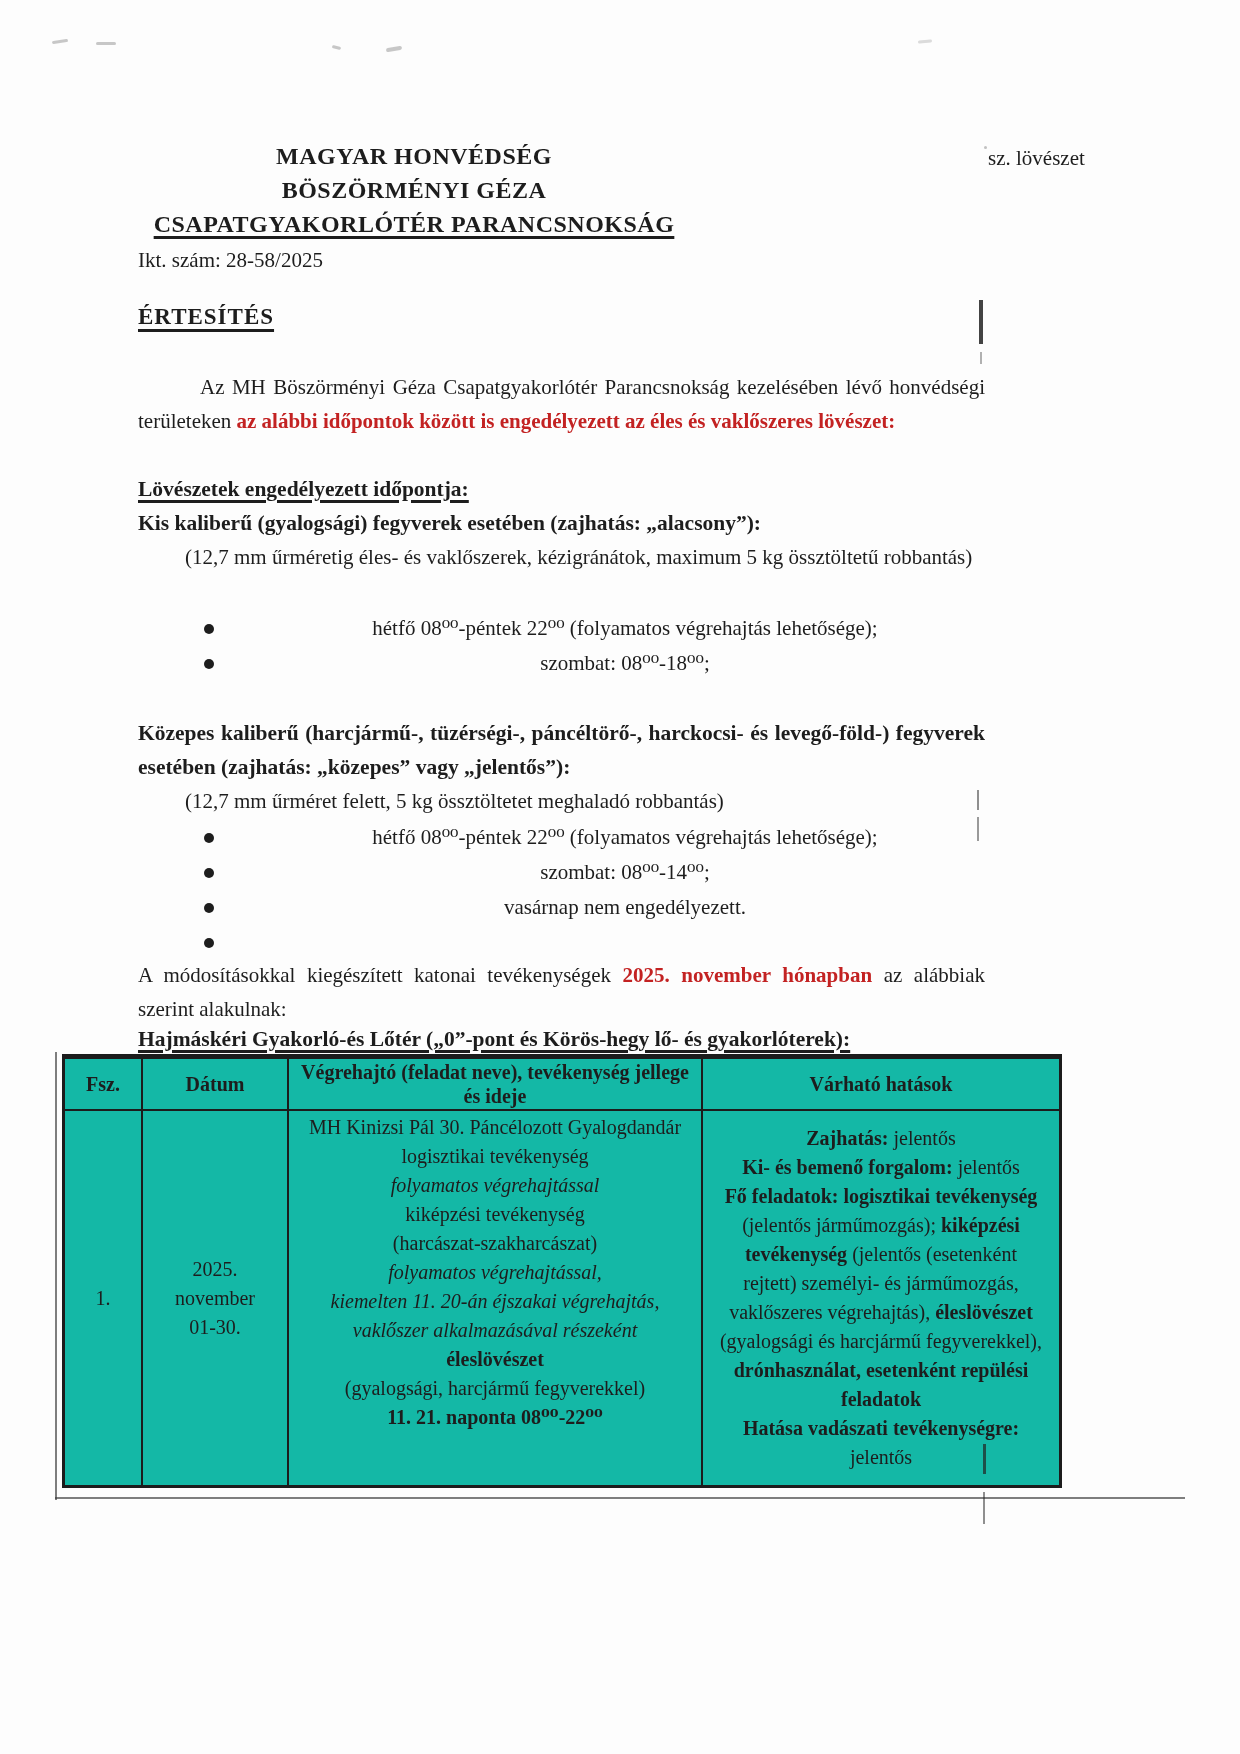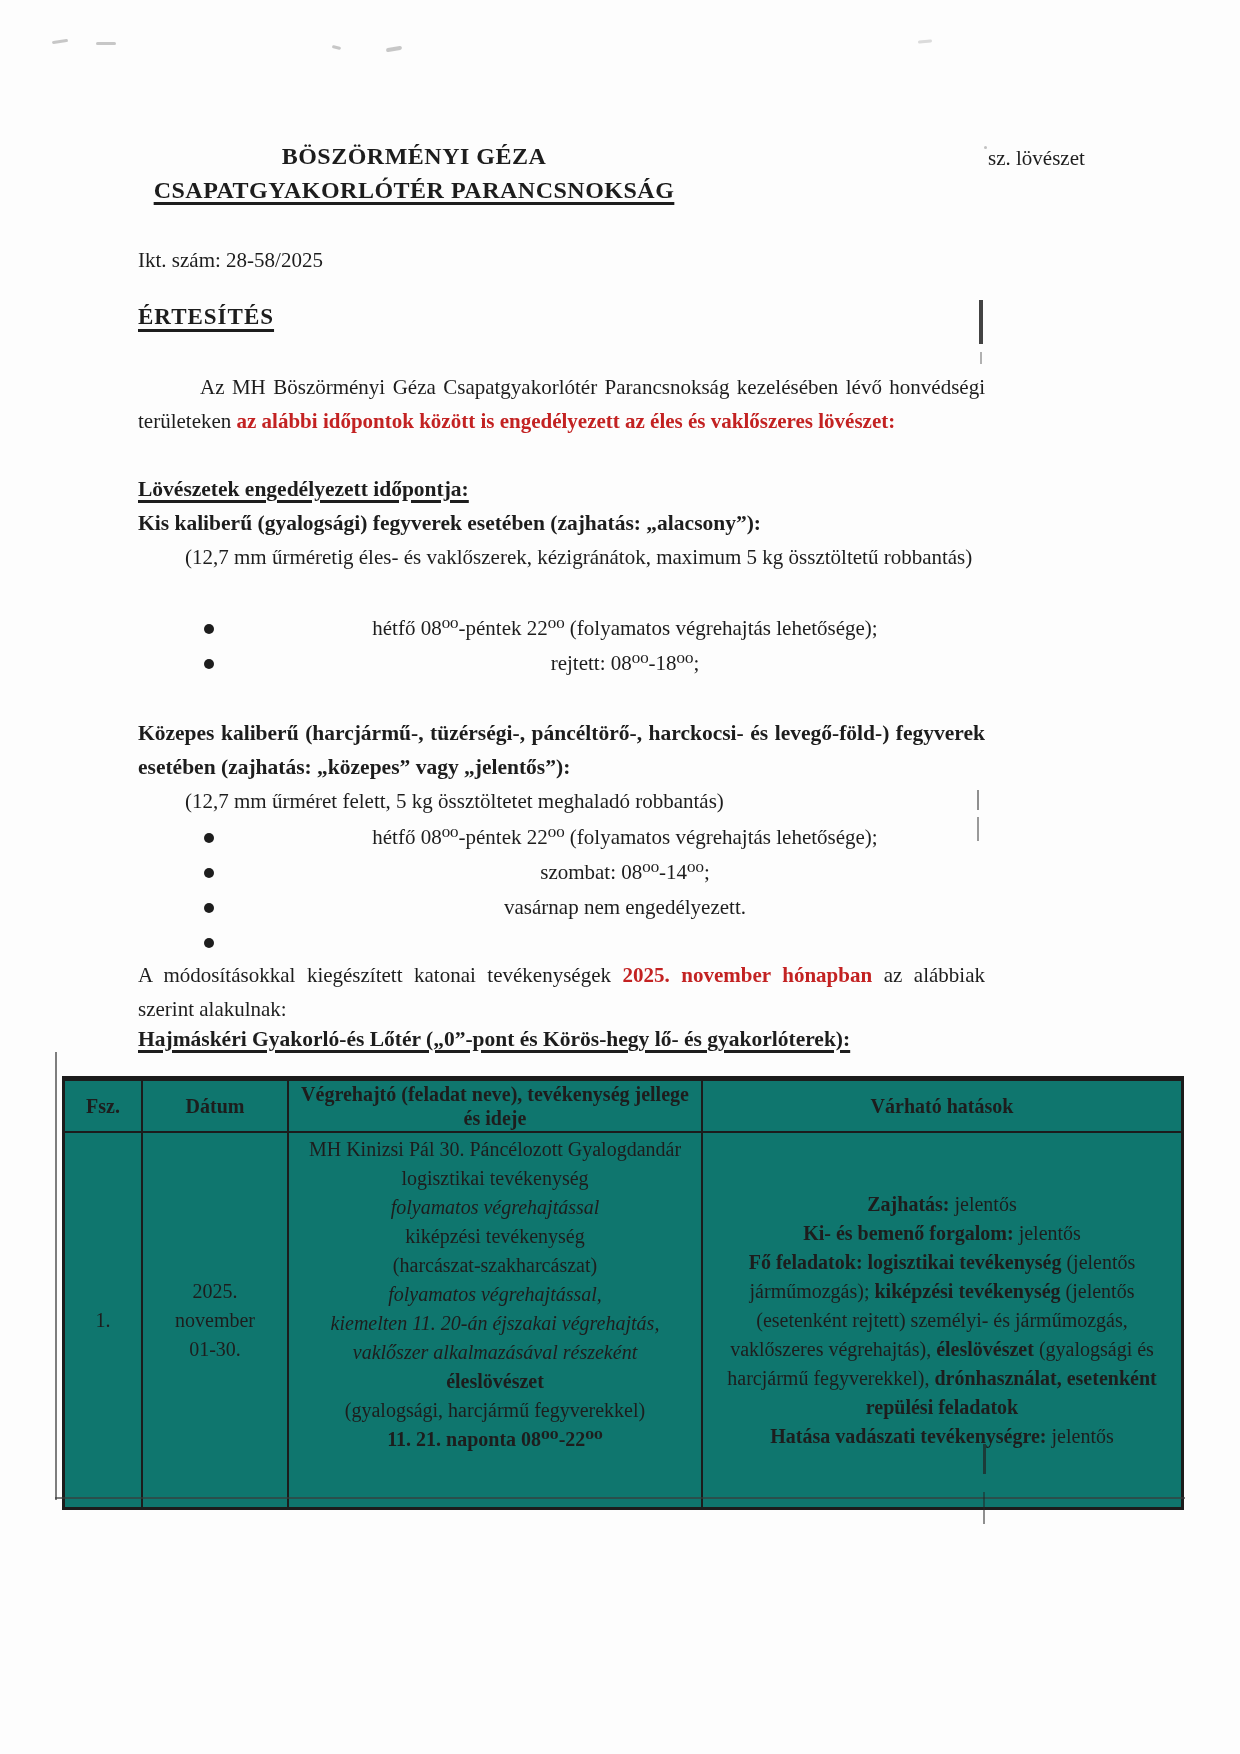--- a/index.html
+++ b/index.html
@@ -46,24 +46,24 @@
   .bullet-row .dot{
     position:absolute;left:66px;top:13px;width:10px;height:10px;border-radius:50%;
     background:#1d1d1d;
   }
   .closing{top:958px;}
   .section-heading{
     left:138px;top:1022px;width:900px;font-size:21.5px;line-height:34px;
   }
   
   .doc-table{
-    left:62px;top:1054px;width:1122px;height:434px;
+    left:62px;top:1054px;width:1000px;height:434px;
     display:grid;grid-template-columns:76px 146px 414px 1fr;grid-template-rows:50px 1fr;
     border:3px solid #1c1c1c;border-top-width:5px;
-    font-size:20px;box-sizing:border-box;background:#0f766e;margin-top:22px;
+    font-size:20px;box-sizing:border-box;background:#14b8a6;
   }
   .cell{box-sizing:border-box;overflow:hidden;}
   .bl{border-left:2px solid #1c1c1c;}
   .bt{border-top:2px solid #1c1c1c;}
   .th{
     display:flex;align-items:center;justify-content:center;text-align:center;
     font-weight:bold;line-height:24px;padding:0 8px;
   }
   .td-fsz,.td-date{display:flex;flex-direction:column;align-items:center;justify-content:center;text-align:center;line-height:29px;}
   .td-exec{padding:2px 12px 16px;text-align:center;line-height:29px;}
@@ -90,41 +90,42 @@
   .d2{left:980px;top:352px;width:2px;height:12px;opacity:.35;}
   .d3{left:977px;top:790px;width:2px;height:20px;opacity:.5;}
   .d4{left:977px;top:817px;width:2px;height:24px;opacity:.45;}
   .d5{left:983px;top:1444px;width:3px;height:30px;opacity:.7;}
   .d6{left:983px;top:1492px;width:2px;height:32px;opacity:.5;}
 </style>
 </head>
 <body>
 
 <div class="abs org-block">
+  <div>MAGYAR HONVÉDSÉG</div>
   <div>BÖSZÖRMÉNYI GÉZA</div>
   <div class="org-line3">CSAPATGYAKORLÓTÉR PARANCSNOKSÁG</div>
 </div>
 <div class="abs copy-label">sz. lövészet</div>
 <div class="abs ref-number">Ikt. szám: 28-58/2025</div>
 <div class="abs doc-title">ÉRTESÍTÉS</div>
 
 <div class="abs par intro"><span>Az MH Böszörményi Géza Csapatgyakorlótér Parancsnokság kezelésében lévő honvédségi területeken </span><span class="red">az alábbi időpontok között is engedélyezett az éles és vaklőszeres lövészet:</span></div>
 
 <div class="abs par shoot-heading h-underline">Lövészetek engedélyezett időpontja:</div>
 <div class="abs sub-heading">Kis kaliberű (gyalogsági) fegyverek esetében (zajhatás: „alacsony”):</div>
 <div class="abs par note note1">(12,7 mm űrméretig éles- és vaklőszerek, kézigránátok, maximum 5 kg össztöltetű robbantás)</div>
 
 <div class="abs bullet-group bullets1">
   <div class="bullet-row">
     <span class="dot"></span>
     <span>hétfő 08⁰⁰-péntek 22⁰⁰ (folyamatos végrehajtás lehetősége);</span>
   </div>
   <div class="bullet-row">
     <span class="dot"></span>
-    <span>rejtett: 08⁰⁰-18⁰⁰;</span>
+    <span>szombat: 08⁰⁰-18⁰⁰;</span>
   </div>
 </div>
 
 <div class="abs sub-heading med-heading">Közepes kaliberű (harcjármű-, tüzérségi-, páncéltörő-, harckocsi- és levegő-föld-) fegyverek esetében (zajhatás: „közepes” vagy „jelentős”):</div>
 <div class="abs par note note2">(12,7 mm űrméret felett, 5 kg össztöltetet meghaladó robbantás)</div>
 
 <div class="abs bullet-group bullets2">
   <div class="bullet-row">
     <span class="dot"></span>
     <span>hétfő 08⁰⁰-péntek 22⁰⁰ (folyamatos végrehajtás lehetősége);</span>

